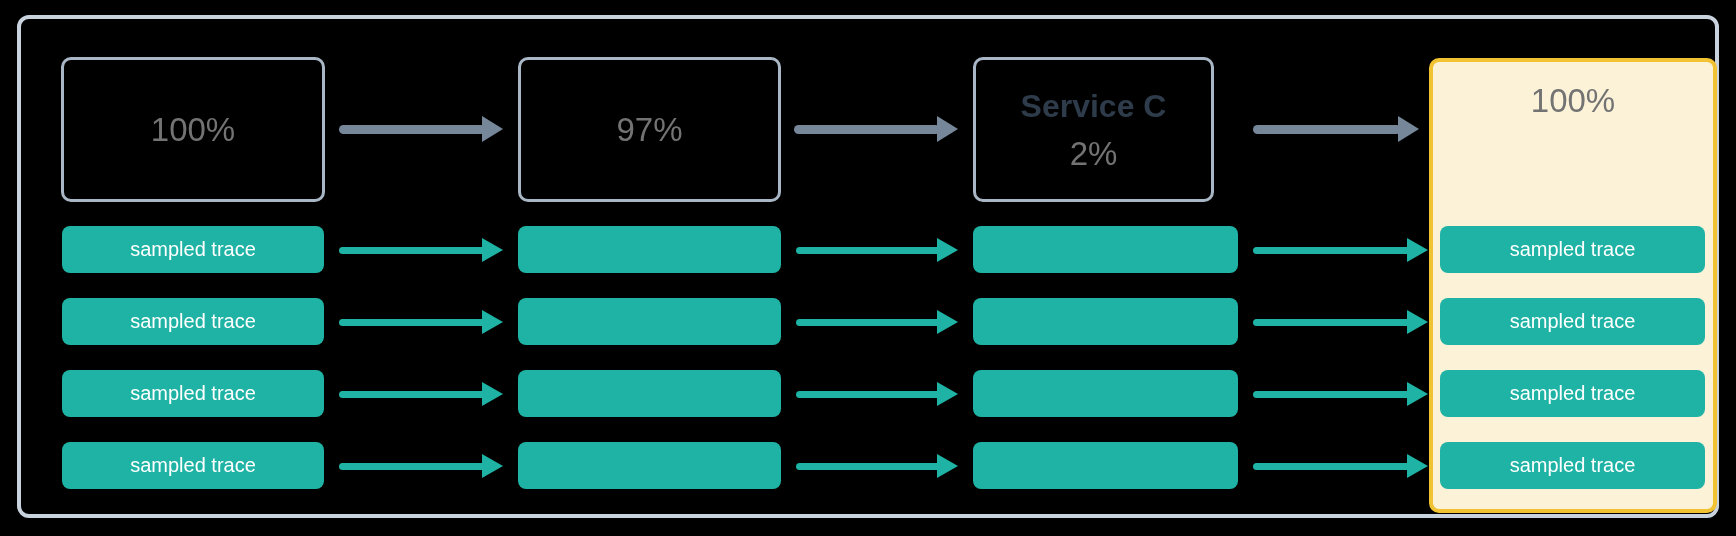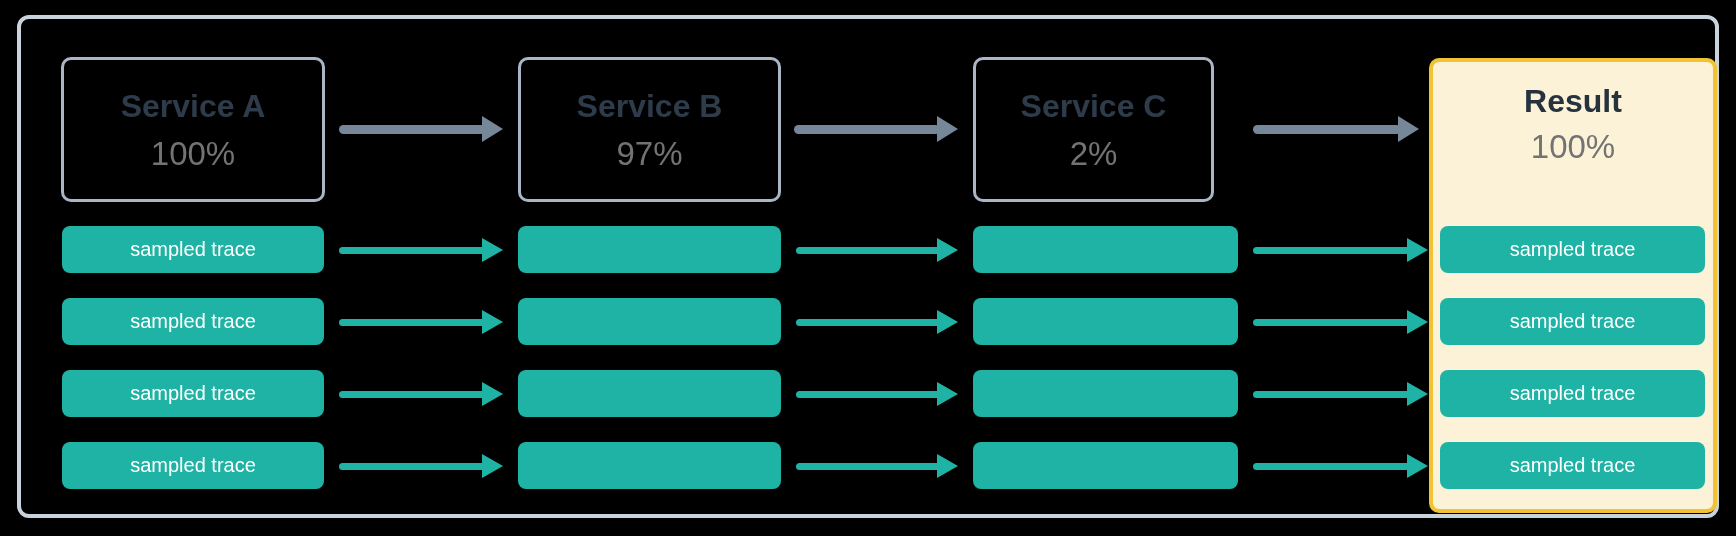--- a/index.html
+++ b/index.html
@@ -143,30 +143,27 @@
   .ggap2 { left: 773px;  width: 164px; }
   .ggap3 { left: 1232px; width: 166px; }
 </style>
 </head>
 <body>
 
 <div class="canvas">
   <div class="outer-frame">
 
     <div class="result-node">
-      <div class="node-title">Result</div>
       <div class="node-value">100%</div>
     </div>
 
     <div class="service-node pos-node-a">
-      <div class="node-title">Service A</div>
       <div class="node-value">100%</div>
     </div>
     <div class="service-node pos-node-b">
-      <div class="node-title">Service B</div>
       <div class="node-value">97%</div>
     </div>
     <div class="service-node pos-node-c">
       <div class="node-title">Service C</div>
       <div class="node-value">2%</div>
     </div>
 
     <div class="trace-pill colA row1">sampled trace</div>
     <div class="trace-pill colA row2">sampled trace</div>
     <div class="trace-pill colA row3">sampled trace</div>

